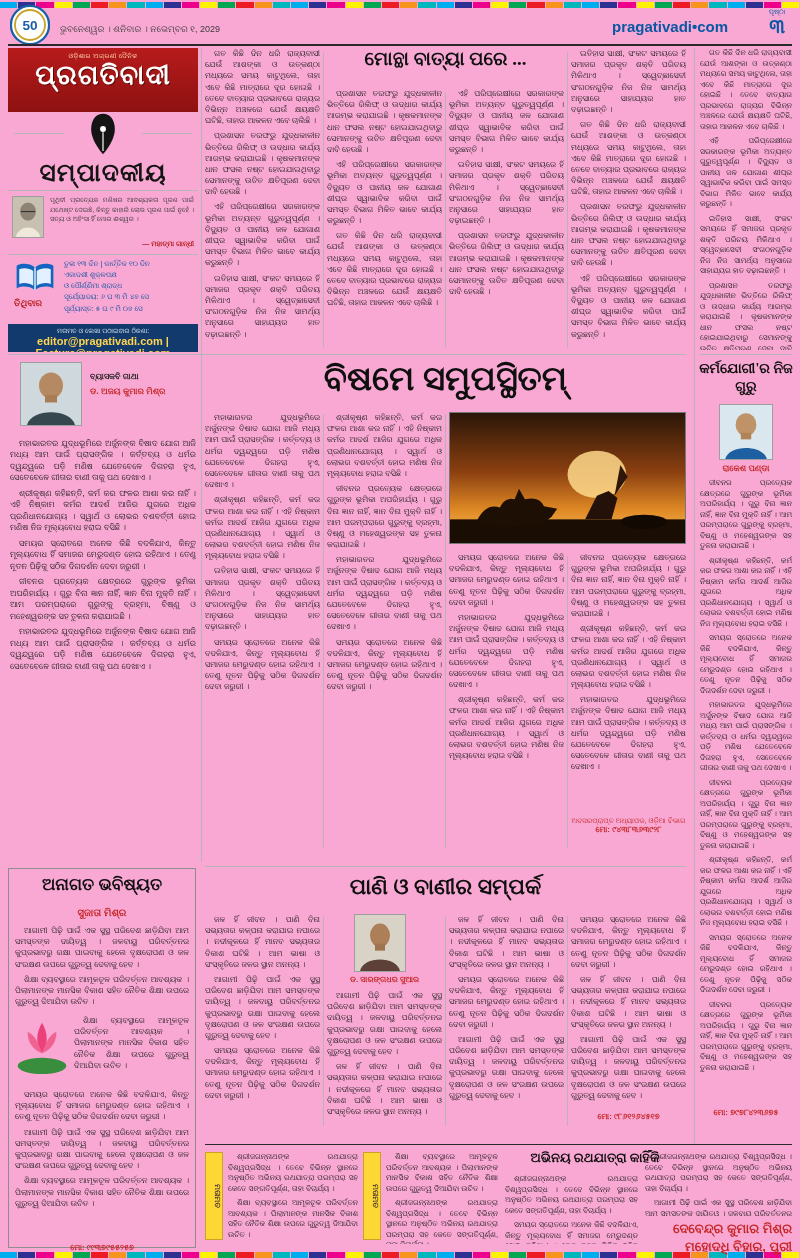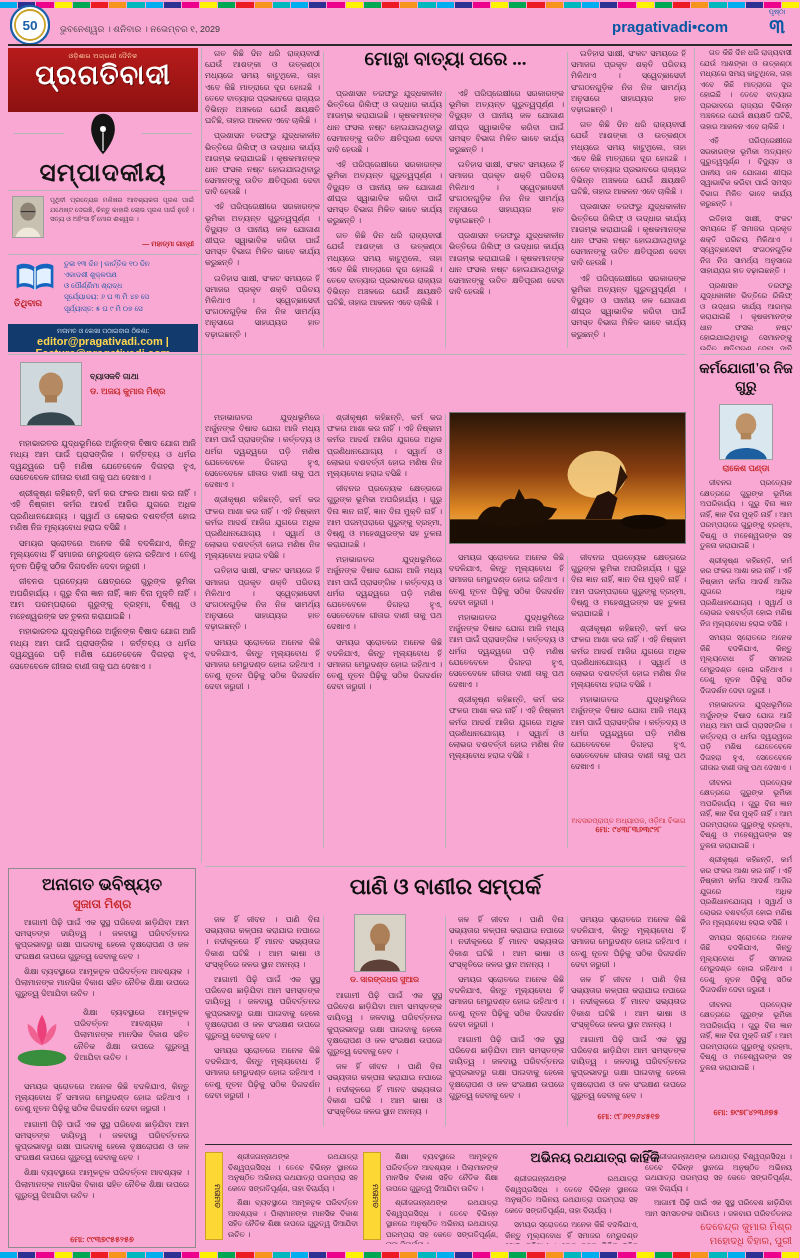--- a/index.html
+++ b/index.html
@@ -25,21 +25,21 @@
   .section-title{font-size:25px;font-weight:bold;color:#141414;text-align:center;letter-spacing:1px;overflow:hidden}
   .quote-text{font-size:6.6px;line-height:1.45;text-align:justify;color:#333;overflow:hidden}
   .quote-author{font-size:7px;font-weight:bold;color:#b71c1c;text-align:right;overflow:hidden}
   .cal-lines{font-size:7.2px;line-height:1.55;color:#0b4f9e;overflow:hidden}
   .cal-label{font-size:9px;font-weight:bold;color:#b71c1c;overflow:hidden}
   .contact-bar{background:#123a6d;color:#fff;text-align:center;overflow:hidden;padding-top:3px}
   .contact-bar .l1{font-size:6.6px;color:#dfe9f5}
   .contact-bar .l2{font-size:11px;font-weight:bold;color:#ffd54f}
   .vtab{background:#fdd835;border:1px solid #c9a227;color:#4e342e;font-weight:bold;font-size:8px;
         writing-mode:vertical-rl;text-align:center;overflow:hidden}
-  .sig{color:#c62828;font-weight:normal;font-size:10px;text-align:right;line-height:1.35;overflow:hidden}
+  .sig{color:#c62828;font-weight:bold;font-size:13px;text-align:right;line-height:1.35;overflow:hidden}
   .badge-word{font-size:7px;color:#0a57a3;text-align:center;overflow:hidden}
   .badge-num{font-size:20px;font-weight:bold;color:#0a57a3;text-align:center;line-height:1;overflow:hidden}
   .website{font-size:15px;font-weight:bold;color:#0a57a3;overflow:hidden}
   .edition{font-size:9px;color:#3c3c3c;overflow:hidden}
   .box{border:1px solid #8d8d8d}
 </style>
 </head>
 <body>
 
 <div id="page">
@@ -239,20 +239,21 @@
     <p>ଗତ କିଛି ଦିନ ଧରି ରାଜ୍ୟବାସୀ ଯେଉଁ ଆଶଙ୍କା ଓ ଉତ୍କଣ୍ଠା ମଧ୍ୟରେ ସମୟ କାଟୁଥିଲେ, ତାହା ଏବେ କିଛି ମାତ୍ରାରେ ଦୂର ହୋଇଛି । ତେବେ ବାତ୍ୟାର ପ୍ରଭାବରେ ରାଜ୍ୟର ବିଭିନ୍ନ ଅଞ୍ଚଳରେ ଯେଉଁ କ୍ଷୟକ୍ଷତି ଘଟିଛି, ତାହାର ଆକଳନ ଏବେ ଚାଲିଛି ।</p>
     <p>ଏହି ପରିପ୍ରେକ୍ଷୀରେ ସରକାରଙ୍କ ଭୂମିକା ଅତ୍ୟନ୍ତ ଗୁରୁତ୍ୱପୂର୍ଣ୍ଣ । ବିଦ୍ୟୁତ ଓ ପାନୀୟ ଜଳ ଯୋଗାଣ ଶୀଘ୍ର ସ୍ୱାଭାବିକ କରିବା ପାଇଁ ସମସ୍ତ ବିଭାଗ ମିଳିତ ଭାବେ କାର୍ଯ୍ୟ କରୁଛନ୍ତି ।</p>
     <p>ଇତିହାସ ସାକ୍ଷୀ, ସଂକଟ ସମୟରେ ହିଁ ସମାଜର ପ୍ରକୃତ ଶକ୍ତି ପରିଚୟ ମିଳିଥାଏ । ସ୍ୱେଚ୍ଛାସେବୀ ସଂଗଠନଗୁଡ଼ିକ ନିଜ ନିଜ ସାମର୍ଥ୍ୟ ଅନୁସାରେ ସାହାଯ୍ୟର ହାତ ବଢ଼ାଇଛନ୍ତି ।</p>
     <p>ପ୍ରଶାସନ ତରଫରୁ ଯୁଦ୍ଧକାଳୀନ ଭିତ୍ତିରେ ରିଲିଫ୍ ଓ ଉଦ୍ଧାର କାର୍ଯ୍ୟ ଆରମ୍ଭ କରାଯାଇଛି । କୃଷକମାନଙ୍କ ଧାନ ଫସଲ ନଷ୍ଟ ହୋଇଯାଇଥିବାରୁ ସେମାନଙ୍କୁ ଉଚିତ କ୍ଷତିପୂରଣ ଦେବା ଦାବି ହେଉଛି ।</p>
   </div>
 
   <div class="abs hair" style="left:323px;top:52px;width:1px;height:296px"></div>
   <div class="abs hair" style="left:445px;top:92px;width:1px;height:256px"></div>
   <div class="abs hair" style="left:567px;top:52px;width:1px;height:296px"></div>
 
+  <div class="abs headline" style="left:205px;top:360px;width:481px;height:48px;font-size:34px">ବିଷମେ ସମୁପସ୍ଥିତମ୍</div>
 
   <span class="abs photo" style="left:20px;top:362px;width:62px;height:64px">
     <svg viewBox="0 0 60 66" preserveAspectRatio="none" aria-hidden="true">
       <rect width="60" height="66" fill="#cfd8dc"></rect>
       <ellipse cx="30" cy="24" rx="12" ry="14" fill="#b58a62"></ellipse>
       <rect x="24" y="34" width="12" height="8" fill="#a87c55"></rect>
       <path d="M6 66 C10 48 50 48 54 66 Z" fill="#37474f"></path>
     </svg>
   </span>
   <div class="abs kicker" style="left:90px;top:372px;width:106px;font-size:8px">ବ୍ୟାସକବି ଗାଥା</div>
@@ -334,21 +335,21 @@
     <p>ମହାଭାରତର ଯୁଦ୍ଧଭୂମିରେ ଅର୍ଜୁନଙ୍କ ବିଷାଦ ଯୋଗ ଆଜି ମଧ୍ୟ ଆମ ପାଇଁ ପ୍ରାସଙ୍ଗିକ । କର୍ତ୍ତବ୍ୟ ଓ ଧର୍ମର ଦ୍ୱନ୍ଦ୍ୱରେ ପଡ଼ି ମଣିଷ ଯେତେବେଳେ ଦିଗହରା ହୁଏ, ସେତେବେଳେ ଗୀତାର ବାଣୀ ତାକୁ ପଥ ଦେଖାଏ ।</p>
     <p>ଜୀବନର ପ୍ରତ୍ୟେକ କ୍ଷେତ୍ରରେ ଗୁରୁଙ୍କ ଭୂମିକା ଅପରିହାର୍ଯ୍ୟ । ଗୁରୁ ବିନା ଜ୍ଞାନ ନାହିଁ, ଜ୍ଞାନ ବିନା ମୁକ୍ତି ନାହିଁ । ଆମ ପରମ୍ପରାରେ ଗୁରୁଙ୍କୁ ବ୍ରହ୍ମା, ବିଷ୍ଣୁ ଓ ମହେଶ୍ୱରଙ୍କ ସହ ତୁଳନା କରାଯାଇଛି ।</p>
     <p>ଶ୍ରୀକୃଷ୍ଣ କହିଛନ୍ତି, କର୍ମ କର ଫଳର ଆଶା କର ନାହିଁ । ଏହି ନିଷ୍କାମ କର୍ମର ଆଦର୍ଶ ଆଜିର ଯୁଗରେ ଅଧିକ ପ୍ରଣିଧାନଯୋଗ୍ୟ । ସ୍ୱାର୍ଥ ଓ ଲୋଭର ବଶବର୍ତ୍ତୀ ହୋଇ ମଣିଷ ନିଜ ମୂଲ୍ୟବୋଧ ହରାଇ ବସିଛି ।</p>
     <p>ସମୟର ସ୍ରୋତରେ ଅନେକ କିଛି ବଦଳିଯାଏ, କିନ୍ତୁ ମୂଲ୍ୟବୋଧ ହିଁ ସମାଜର ମେରୁଦଣ୍ଡ ହୋଇ ରହିଥାଏ । ତେଣୁ ନୂତନ ପିଢ଼ିକୁ ସଠିକ ଦିଗଦର୍ଶନ ଦେବା ଜରୁରୀ ।</p>
     <p>ଜୀବନର ପ୍ରତ୍ୟେକ କ୍ଷେତ୍ରରେ ଗୁରୁଙ୍କ ଭୂମିକା ଅପରିହାର୍ଯ୍ୟ । ଗୁରୁ ବିନା ଜ୍ଞାନ ନାହିଁ, ଜ୍ଞାନ ବିନା ମୁକ୍ତି ନାହିଁ । ଆମ ପରମ୍ପରାରେ ଗୁରୁଙ୍କୁ ବ୍ରହ୍ମା, ବିଷ୍ଣୁ ଓ ମହେଶ୍ୱରଙ୍କ ସହ ତୁଳନା କରାଯାଇଛି ।</p>
   </div>
   <div class="abs phone" style="left:700px;top:1108px;width:92px">ମୋ: ୭୯୭୮୪୨୩୬୭୫</div>
 
   <div class="abs box" style="left:8px;top:868px;width:188px;height:380px">
     <div class="headline" style="margin-top:6px;font-size:17px">ଅନାଗତ ଭବିଷ୍ୟତ</div>
-    <div class="byline" style="font-size:12px;margin-top:2px">ସୁଜାତା ମିଶ୍ର</div>
+    <div class="byline" style="font-size:10px;margin-top:12px">ସୁଜାତା ମିଶ୍ର</div>
     <div class="col" style="margin:6px 6px 0;height:86px">
       <p>ଆଗାମୀ ପିଢ଼ି ପାଇଁ ଏକ ସୁସ୍ଥ ପରିବେଶ ଛାଡ଼ିଯିବା ଆମ ସମସ୍ତଙ୍କ ଦାୟିତ୍ୱ । ଜଳବାୟୁ ପରିବର୍ତ୍ତନର କୁପ୍ରଭାବରୁ ରକ୍ଷା ପାଇବାକୁ ହେଲେ ବୃକ୍ଷରୋପଣ ଓ ଜଳ ସଂରକ୍ଷଣ ଉପରେ ଗୁରୁତ୍ୱ ଦେବାକୁ ହେବ ।</p>
       <p>ଶିକ୍ଷା ବ୍ୟବସ୍ଥାରେ ଆମୂଳଚୂଳ ପରିବର୍ତ୍ତନ ଆବଶ୍ୟକ । ପିଲାମାନଙ୍କ ମାନସିକ ବିକାଶ ସହିତ ନୈତିକ ଶିକ୍ଷା ଉପରେ ଗୁରୁତ୍ୱ ଦିଆଯିବା ଉଚିତ ।</p>
     </div>
     <div style="display:flex;margin:4px 6px 0;height:70px">
       <span class="icon" style="width:54px;height:64px;flex:0 0 auto">
         <svg viewBox="0 0 60 66" aria-hidden="true">
           <ellipse cx="30" cy="54" rx="27" ry="9" fill="#388e3c"></ellipse>
           <path d="M30 6 C23 18 23 30 30 40 C37 30 37 18 30 6 Z" fill="#ec407a"></path>
           <path d="M14 16 C14 28 20 36 30 40 C26 28 22 20 14 16 Z" fill="#f06292"></path>

